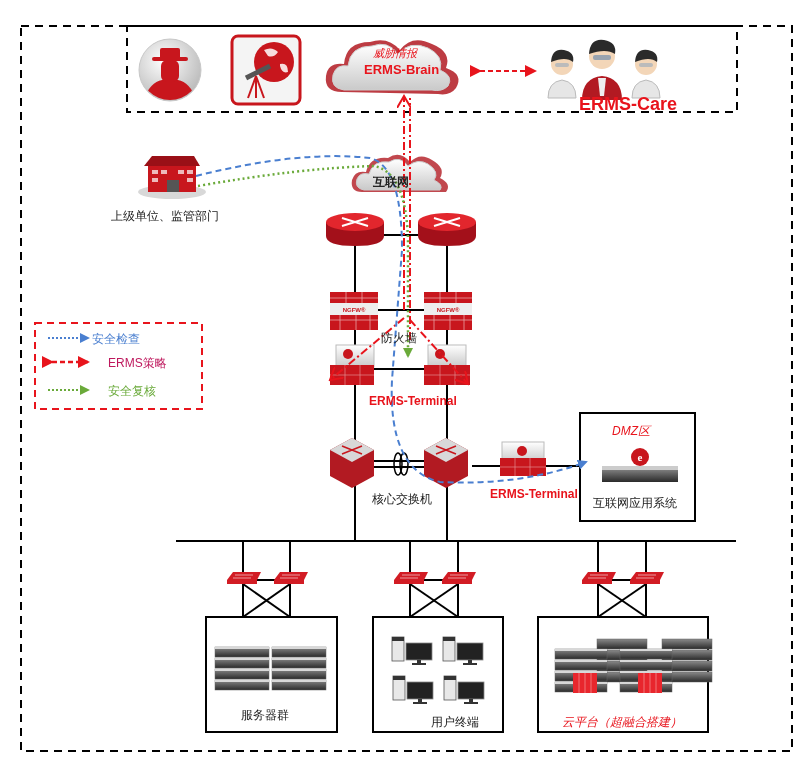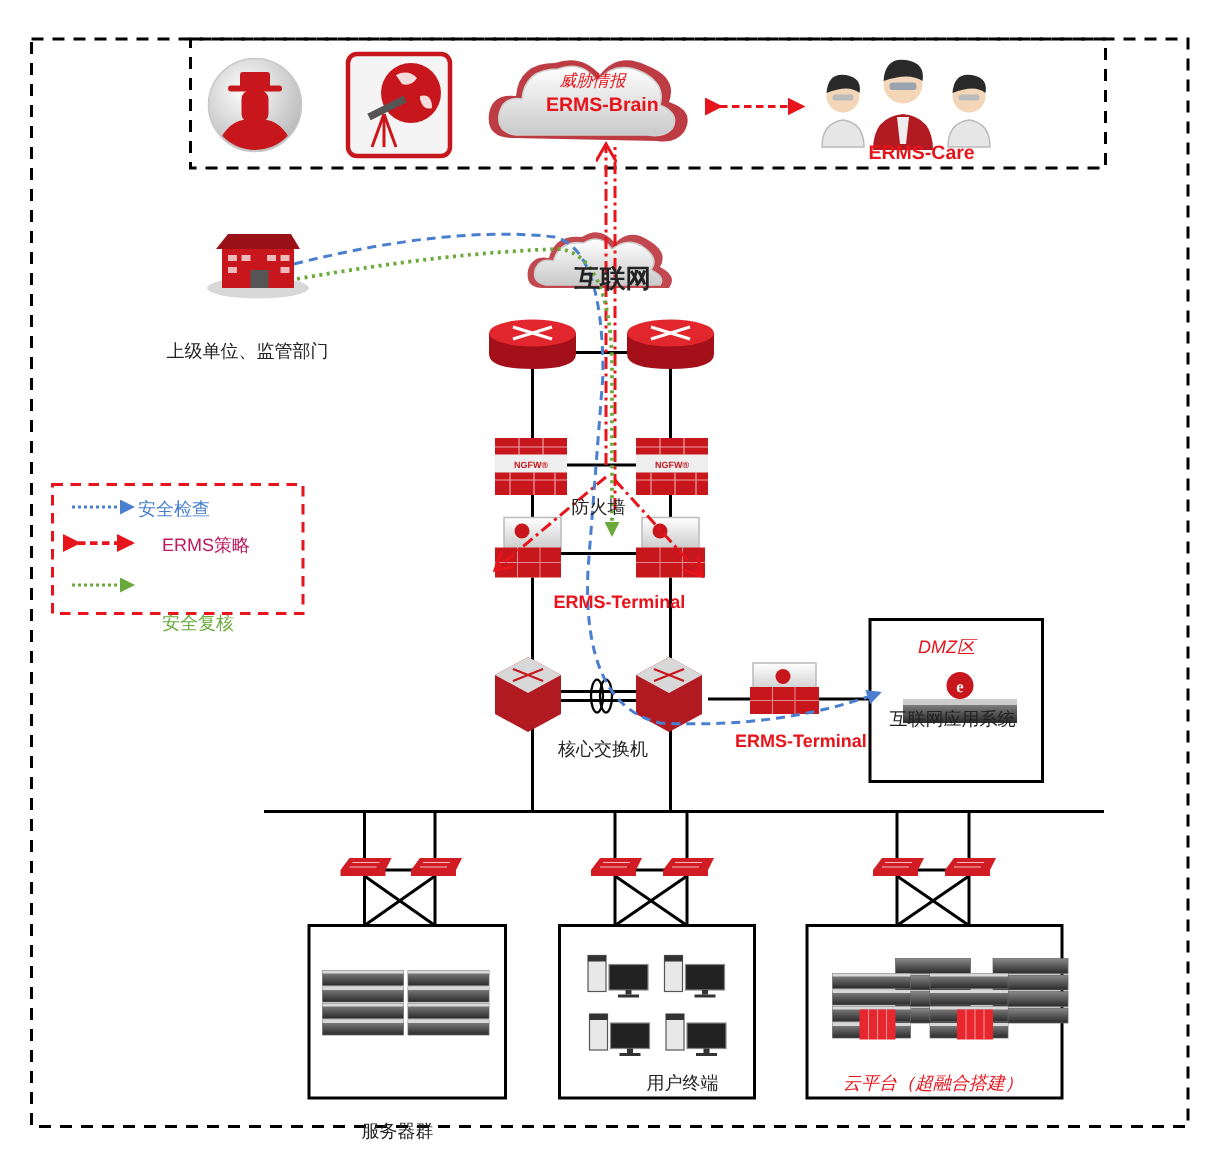--- a/index.html
+++ b/index.html
@@ -353,33 +353,33 @@
   <path d="M198,186 Q300,168 374,166 Q406,172 408,240 L408,356" fill="none" stroke="#6aaa3a" stroke-width="2.5" stroke-dasharray="2,3" marker-end="url(#arrGreen)"></path>
 
   <rect x="35" y="323" width="167" height="86" fill="#fff" stroke="#e8141c" stroke-width="2" stroke-dasharray="7,5"></rect>
   <line x1="48" y1="338" x2="88" y2="338" stroke="#4a7fd0" stroke-width="2" stroke-dasharray="2,2" marker-end="url(#arrBlue)"></line>
   <line x1="52" y1="362" x2="88" y2="362" stroke="#e8141c" stroke-width="2.5" stroke-dasharray="5,3" marker-end="url(#arrRed)" marker-start="url(#arrRed)"></line>
   <line x1="48" y1="390" x2="88" y2="390" stroke="#6aaa3a" stroke-width="2" stroke-dasharray="2,2" marker-end="url(#arrGreen)"></line>
 </svg>
 
 <div class="lbl lbl-cn-red" style="left:373px; top:46px; font-size:11px;">威胁情报</div>
 <div class="lbl lbl-red" style="left:351px; top:62px; font-size:13px;">ERMS-Brain</div>
-<div class="lbl lbl-red" style="left:566px; top:94px; font-size:13px;">ERMS-Care</div>
-
-<div class="lbl" style="left:383px; top:174px; font-size:17px; font-weight:bold;">互联网</div>
-<div class="lbl" style="left:111px; top:226px;font-family:Liberation Mono, monospace;">上级单位、监管部门</div>
+<div class="lbl lbl-red" style="left:566px; top:94px; font-size:18px;">ERMS-Care</div>
+
+<div class="lbl" style="left:373px; top:174px; font-size:12px; font-weight:bold;">互联网</div>
+<div class="lbl" style="left:111px; top:208px;font-family:Liberation Mono, monospace;">上级单位、监管部门</div>
 
 <div class="lbl" style="left:381px; top:330px;">防火墙</div>
 <div class="lbl lbl-red" style="left:356px; top:394px;">ERMS-Terminal</div>
 
 <div class="lbl" style="left:372px; top:491px;">核心交换机</div>
 <div class="lbl lbl-red" style="left:477px; top:487px;">ERMS-Terminal</div>
 
 <div class="lbl lbl-cn-red" style="left:612px; top:423px; font-family:'Liberation Sans', sans-serif;">DMZ区</div>
-<div class="lbl" style="left:593px; top:471px;">互联网应用系统</div>
-
-<div class="lbl" style="left:241px; top:746px;text-align:center;">服务器群</div>
+<div class="lbl" style="left:593px; top:495px;">互联网应用系统</div>
+
+<div class="lbl" style="left:241px; top:707px;text-align:center;">服务器群</div>
 <div class="lbl" style="left:411px; top:714px;margin-left:20px;">用户终端</div>
 <div class="lbl lbl-cn-red" style="left:562px; top:714px;">云平台（超融合搭建）</div>
 
 <div class="legend-text" style="left:92px; top:331px; color:#4a7fd0;">安全检查</div>
 <div class="legend-text" style="left:108px; top:355px; color:#be185d; font-family:'Liberation Sans', sans-serif;">ERMS策略</div>
-<div class="legend-text" style="left:108px; top:383px; color:#6aaa3a;margin-top:24px;">安全复核</div>
+<div class="legend-text" style="left:108px; top:383px; color:#6aaa3a;">安全复核</div>
 
 </body></html>

